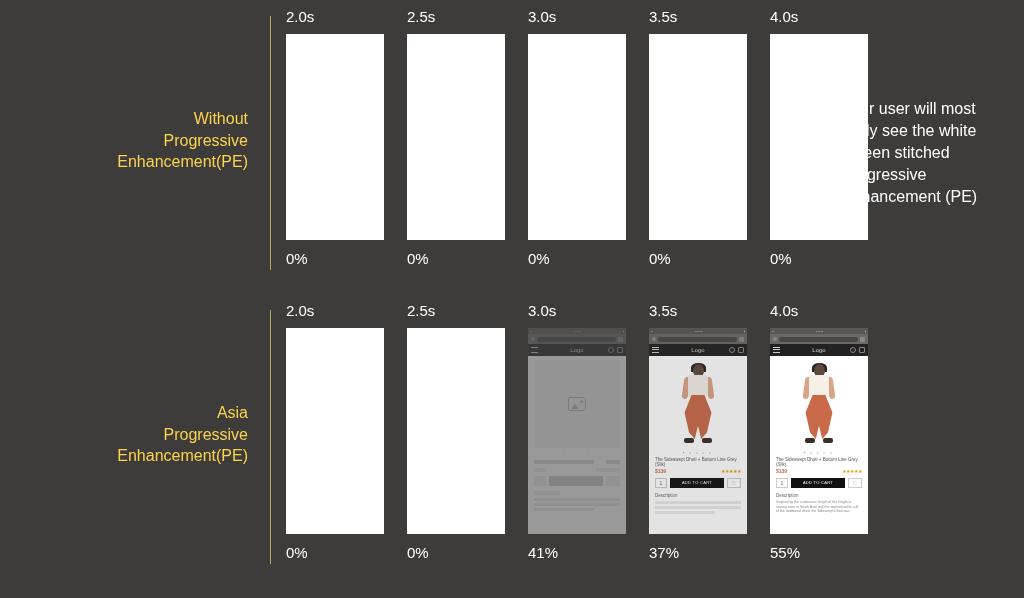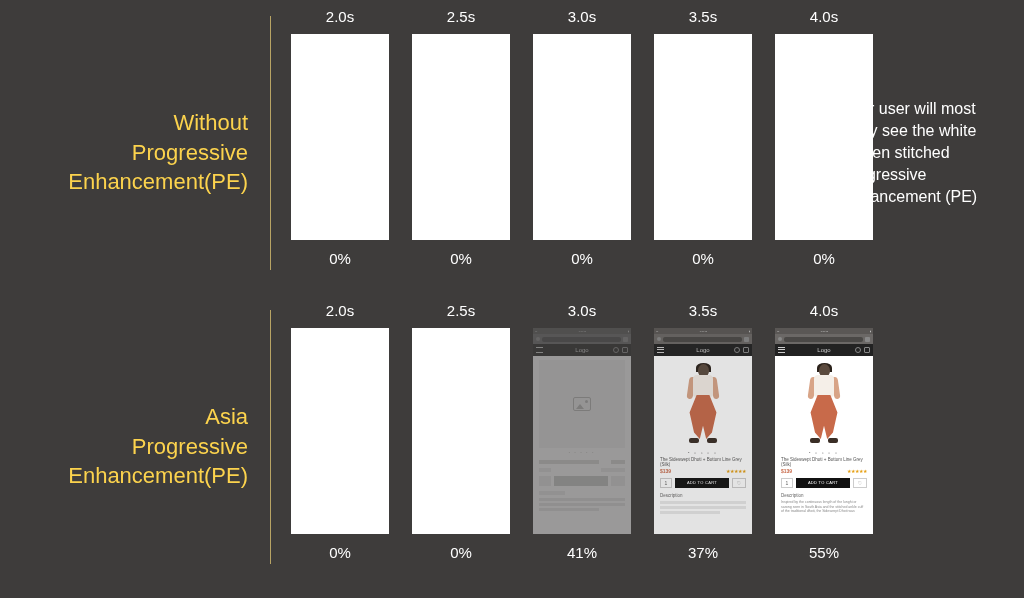--- a/index.html
+++ b/index.html
@@ -20,21 +20,21 @@
   .row-top { top: 8px; }
   .row-bottom { top: 302px; }
 
   .label {
     position: absolute;
     top: 100px;
     left: 0;
     width: 258px;
     text-align: right;
     color: #fcd34d;
-    font-size: 22px;
+    font-size: 16px;
     line-height: 1.35;
     font-weight: 400;
     padding-right: 10px;
   }
 
   .divider {
     position: absolute;
     left: 270px;
     top: 8px;
     width: 1px;
@@ -46,21 +46,20 @@
     position: absolute;
     left: 286px;
     top: 0;
     display: flex;
     gap: 13px;
   }
   .frame-col {
     width: 108px;
     display: flex;
     flex-direction: column;
-    align-items: center;
   }
   .timing {
     color: #fff;
     font-size: 15px;
     margin-bottom: 6px;
     height: 20px;
   }
   .screen {
     width: 98px;
     height: 206px;

